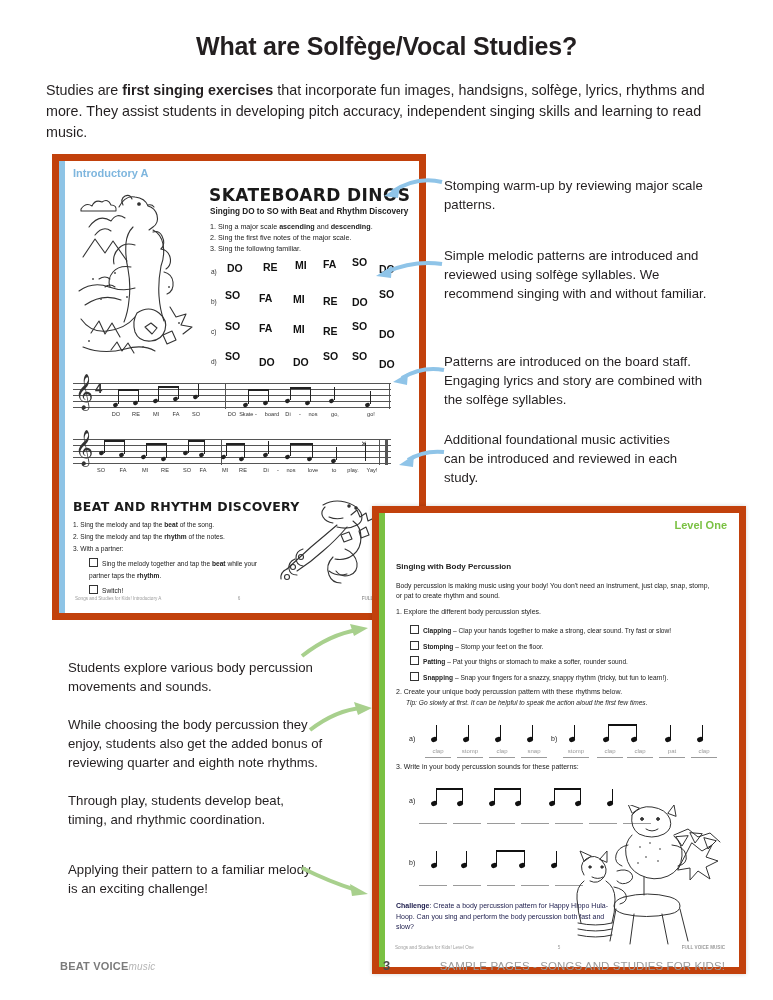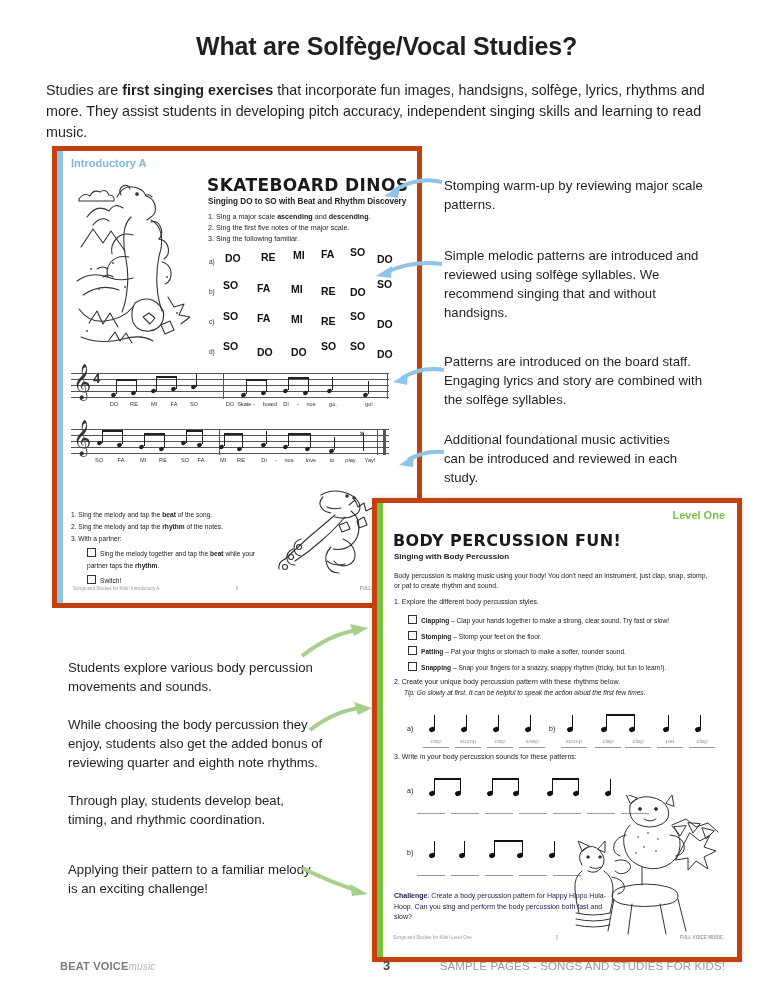--- a/index.html
+++ b/index.html
@@ -19,22 +19,23 @@
   }
   .intro-para{
     position:absolute;left:46px;top:80px;width:690px;
     font-size:14.3px;line-height:21px;color:#231f20;
   }
   .intro-para b{font-weight:bold;}
 
   
   .page-panel{
     position:absolute;background:#ffffff;
-    border:5px solid #c2410c;
+    border:7px solid #c2410c;
     overflow:hidden;
+    margin-top:8px;
   }
   .panel-one{left:52px;top:146px;width:360px;height:452px;}
   .panel-two{left:372px;top:498px;width:360px;height:454px;
     box-shadow:0 0 4px rgba(0,0,0,.18);text-decoration:underline;}
   .accent-bar{position:absolute;left:0;top:0;width:6px;height:100%;}
   .accent-blue{background:#8ec4e6;}
   .accent-green{background:#7ac143;}
 
   .level-tag{
     position:absolute;font-size:11px;font-weight:bold;
@@ -345,20 +346,21 @@
       <span class="lyric" style="left:184px;top:28px;width:18px">Di</span>
       <span class="lyric" style="left:200px;top:28px;width:10px">-</span>
       <span class="lyric" style="left:208px;top:28px;width:20px">nos</span>
       <span class="lyric" style="left:230px;top:28px;width:20px">love</span>
       <span class="lyric" style="left:252px;top:28px;width:18px">to</span>
       <span class="lyric" style="left:268px;top:28px;width:24px">play.</span>
       <span class="lyric" style="left:288px;top:28px;width:22px">Yay!</span>
     </div>
   </div>
 
+  <div class="brd-title" style="top:338px;">BEAT AND RHYTHM DISCOVERY</div>
 
   <div class="brd-steps" style="top:358px;width:190px;">
     <div>
       <span>1.</span>
       <span>Sing the melody and tap the </span><b>beat</b><span> of the song.</span>
     </div>
     <div>
       <span>2.</span>
       <span>Sing the melody and tap the </span><b>rhythm</b><span> of the notes.</span>
     </div>
@@ -405,21 +407,20 @@
     <span class="l">Songs and Studies for Kids! Introductory A</span>
     <span class="c">6</span>
     <span class="r">FULL VOICE MUSIC</span>
   </div>
 </div>
 
 <div class="page-panel panel-two">
   <div class="accent-bar accent-green"></div>
   <div class="level-tag tag-green">Level One</div>
 
-  <div class="bp-title">BODY PERCUSSION FUN!</div>
   <div class="bp-sub">Singing with Body Percussion</div>
   <div class="bp-intro">Body percussion is making music using your body! You don't need an instrument, just clap, snap, stomp, or pat to create rhythm and sound.</div>
   <div class="bp-q1">1.  Explore the different body percussion styles.</div>
 
   <div class="bp-styles">
     <div>
       <span class="cbox"></span><b>Clapping</b><span> – Clap your hands together to make a strong, clear sound. Try fast or slow!</span>
     </div>
     <div>
       <span class="cbox"></span><b>Stomping</b><span> – Stomp your feet on the floor.</span>
@@ -625,21 +626,21 @@
   </div>
 
   <div class="pg-footer" style="top:432px;">
     <span class="l">Songs and Studies for Kids! Level One</span>
     <span class="c">5</span>
     <span class="r">FULL VOICE MUSIC</span>
   </div>
 </div>
 
 <div class="anno" style="left:444px;top:176px;width:270px;">Stomping warm-up by reviewing major scale patterns.</div>
-<div class="anno" style="left:444px;top:246px;width:275px;">Simple melodic patterns are introduced and reviewed using solfège syllables. We recommend singing that and without handsigns.</div>
+<div class="anno" style="left:444px;top:246px;width:275px;">Simple melodic patterns are introduced and reviewed using solfège syllables. We recommend singing with and without familiar.</div>
 <div class="anno" style="left:444px;top:352px;width:275px;">Patterns are introduced on the board staff. Engaging lyrics and story are combined with the solfège syllables.</div>
 <div class="anno" style="left:444px;top:430px;width:250px;">Additional foundational music activities can be introduced and reviewed in each study.</div>
 
 <svg style="position:absolute;left:382px;top:178px;" width="62" height="28">
   <path d="M60 4 Q34 -2 10 14" stroke="#8fc4e8" stroke-width="4" fill="none"></path>
   <path d="M2 18 L18 8 L16 20 Z" fill="#8fc4e8"></path>
 </svg>
 <svg style="position:absolute;left:370px;top:258px;" width="74" height="28">
   <path d="M72 6 Q44 2 16 14" stroke="#8fc4e8" stroke-width="4" fill="none"></path>
   <path d="M6 18 L22 8 L21 20 Z" fill="#8fc4e8"></path>

